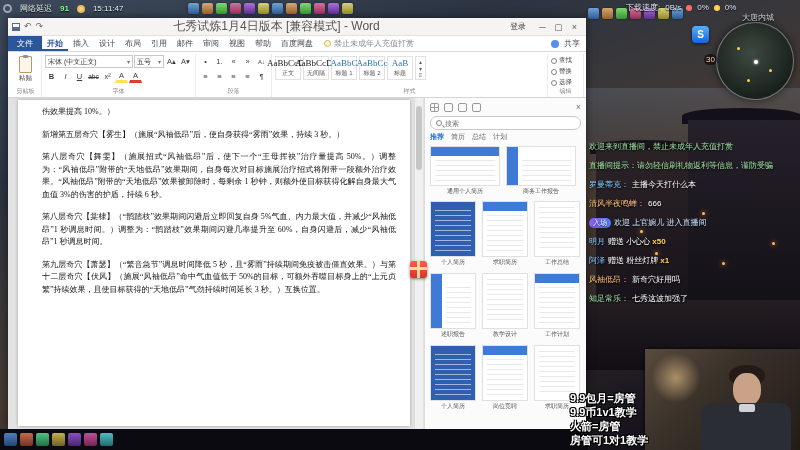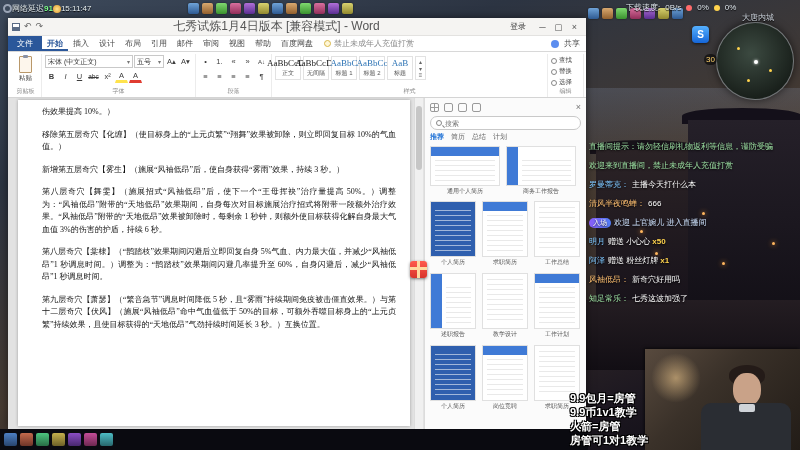--- a/index.html
+++ b/index.html
@@ -11,21 +11,21 @@
   .glow{position:absolute;left:586px;top:88px;right:0;height:80px;background:linear-gradient(rgba(150,170,205,.18),rgba(0,0,0,0))}
   .bld{position:absolute}
   .b1{left:596px;top:150px;width:95px;height:160px;background:linear-gradient(#2b2326,#17121a)}
   .b2{left:688px;top:120px;width:112px;height:200px;background:linear-gradient(#252029,#120f16)}
   .roof1{left:590px;top:140px;width:108px;height:14px;background:#171219;border-radius:50% 50% 0 0}
   .roof2{left:682px;top:108px;width:120px;height:16px;background:#14101a;border-radius:50% 50% 0 0}
   .gnd{position:absolute;left:586px;top:300px;right:0;height:70px;background:linear-gradient(#241d22,#120e14)}
   .lt{position:absolute;width:3px;height:3px;border-radius:50%;background:#ffb65e;box-shadow:0 0 5px #ff9c3a}
 
   
-  .net{position:absolute;left:3px;top:3px;display:flex;align-items:center;gap:0;font-size:8px;color:#e8f0f2;text-shadow:0 1px 1px #000;z-index:6}
+  .net{position:absolute;left:3px;top:3px;display:flex;align-items:center;gap:8px;font-size:8px;color:#e8f0f2;text-shadow:0 1px 1px #000;z-index:6}
   .gear-icon{width:9px;height:9px;border:2px solid #9aa4b5;border-radius:50%}
   .lat{color:#7dff8a;font-weight:bold}
   .coin-icon{width:8px;height:8px;border-radius:50%;background:radial-gradient(#ffe18a,#e09a2d)}
   .sys{position:absolute;left:626px;top:2px;display:flex;align-items:center;gap:5px;font-size:8px;color:#dfe7ee;text-shadow:0 1px 1px #000;z-index:6}
   .dot{width:6px;height:6px;border-radius:50%;display:inline-block}
   .dot.red{background:#ff6b6b}.dot.yel{background:#ffd34d}
   .loc{position:absolute;left:742px;top:12px;font-size:8px;color:#cfd6df;text-shadow:0 1px 1px #000;z-index:6}
 
   .ticons{position:absolute;display:flex;gap:3px;z-index:4}
   .ticons.center{left:188px;top:3px}
@@ -227,22 +227,22 @@
   <div class="s-badge">S</div>
   <div class="minimap">
     <span class="mm-player"></span>
     <span class="mm-poi" style="left:20px;top:24px"></span>
     <span class="mm-poi" style="left:52px;top:46px"></span>
     <span class="mm-poi" style="left:30px;top:56px"></span>
   </div>
   <div class="mm-lv">30</div>
 
   <div class="chat">
+    <div class="chat-line sys-line">欢迎来到直播间，禁止未成年人充值打赏</div>
     <div class="chat-line sys-line">直播间提示：请勿轻信刷礼物返利等信息，谨防受骗</div>
-    <div class="chat-line sys-line">欢迎来到直播间，禁止未成年人充值打赏</div>
     <div class="chat-line">
       <span class="cname n-blue">罗曼蒂克：</span><span class="ctext">主播今天打什么本</span>
     </div>
     <div class="chat-line">
       <span class="cname n-orange">清风半夜鸣蝉：</span><span class="ctext">666</span>
     </div>
     <div class="chat-line">
       <span class="badge-enter">入场</span><span class="enter-text">欢迎 上官婉儿 进入直播间</span>
     </div>
     <div class="chat-line">
@@ -419,21 +419,20 @@
           <span class="e-icon"></span>
           <span>选择</span>
         </div>
         <div class="grp-label">编辑</div>
       </div>
     </div>
 
     <div class="docarea">
       <div class="page">
         <p>伤效果提高 10%。）</p>
-        <p>移除第五层奇穴【化缠】（使目标身上的“上元贞繁”“翔舞”效果被卸除，则立即回复目标 10%的气血值。）</p>
         <p>新增第五层奇穴【雾生】（施展“风袖低昂”后，使自身获得“雾雨”效果，持续 3 秒。）</p>
         <p>第八层奇穴【舞雯】（施展招式“风袖低昂”后，使下一个“王母挥袂”治疗量提高 50%。）调整为：“风袖低昂”附带的“天地低昂”效果期间，自身每次对目标施展治疗招式将附带一段额外治疗效果。“风袖低昂”附带的“天地低昂”效果被卸除时，每剩余 1 秒钟，则额外使目标获得化解自身最大气血值 3%的伤害的护盾，持续 6 秒。</p>
         <p>第八层奇穴【棠棣】（“鹊踏枝”效果期间闪避后立即回复自身 5%气血、内力最大值，并减少“风袖低昂”1 秒调息时间。）调整为：“鹊踏枝”效果期间闪避几率提升至 60%，自身闪避后，减少“风袖低昂”1 秒调息时间。</p>
         <p>第九层奇穴【萧瑟】（“繁音急节”调息时间降低 5 秒，且“雾雨”持续期间免疫被击僵直效果。）与第十二层奇穴【伏风】（施展“风袖低昂”命中气血值低于 50%的目标，可额外吞噬目标身上的“上元贞繁”持续效果，且使目标获得的“天地低昂”气劲持续时间延长 3 秒。）互换位置。</p>
       </div>
 
       <div class="vscroll">
         <div class="vthumb"></div>
       </div>
 

